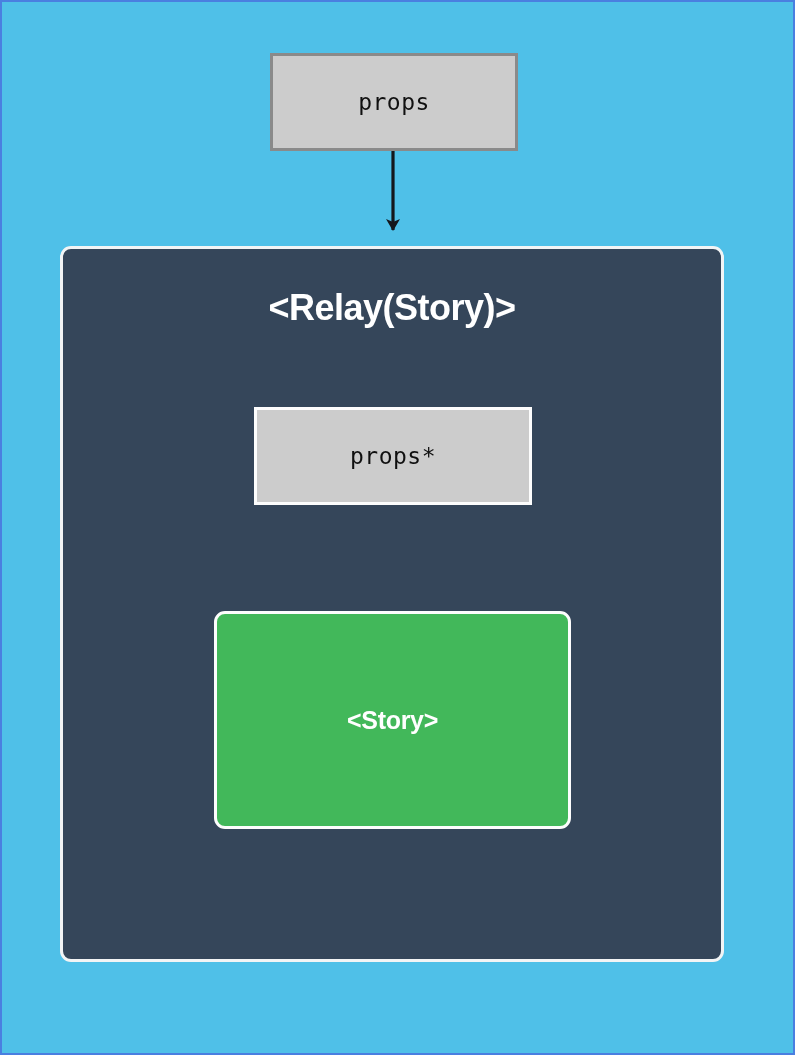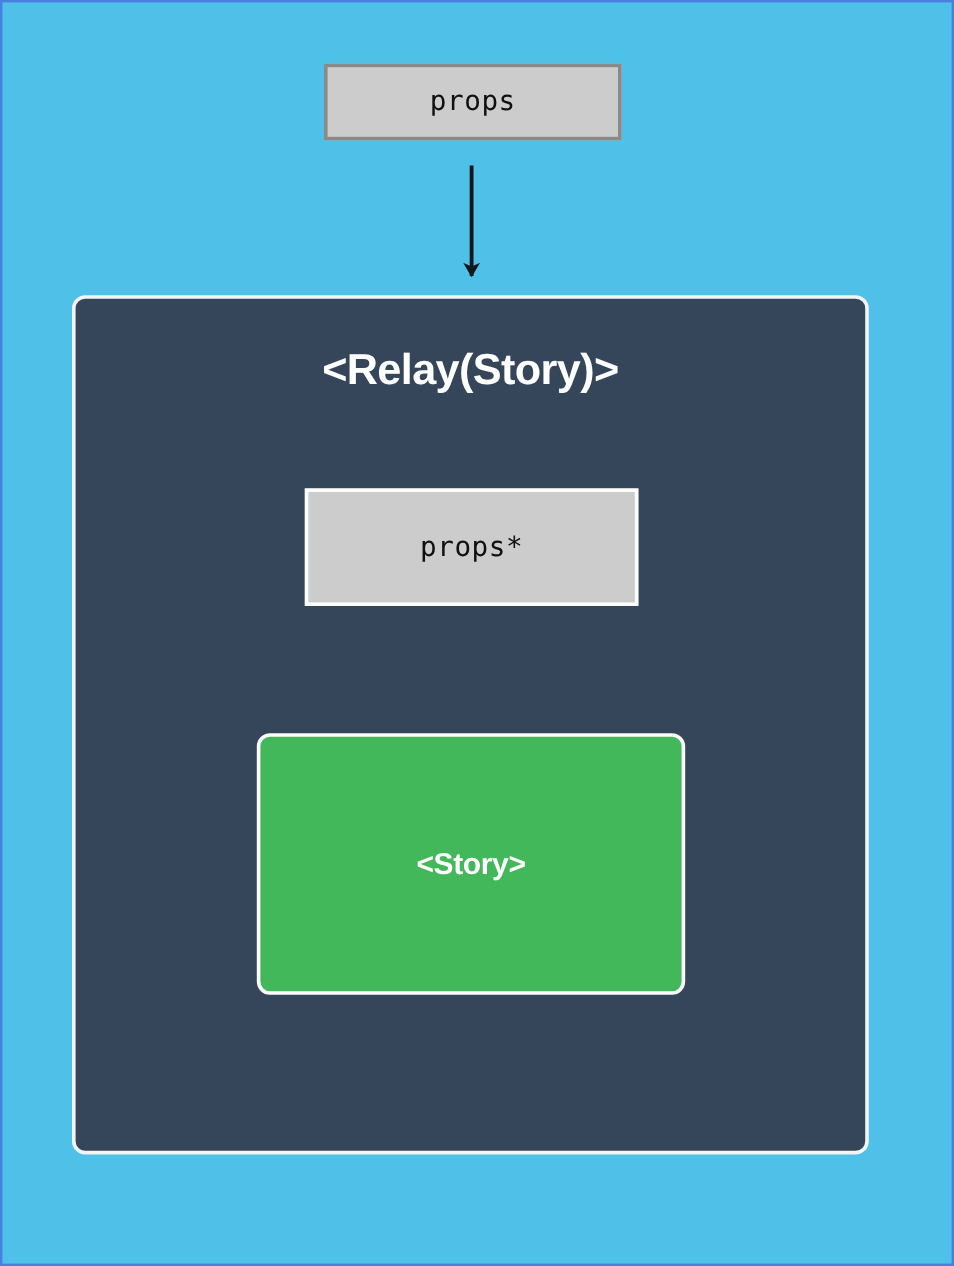--- a/index.html
+++ b/index.html
@@ -28,21 +28,21 @@
     align-items: center;
     justify-content: center;
     text-align: center;
   }
 
   
   .props-box {
     left: 268px;
     top: 51px;
     width: 248px;
-    height: 64px;
+    height: 98px;
     background: #cccccc;
     border: 3px solid #8a8a8a;
   }
   .props-box .label {
     font-family: "DejaVu Sans Mono", "Liberation Mono", monospace;
     font-size: 23px;
     color: #101010;
     letter-spacing: 0.5px;
   }
 

